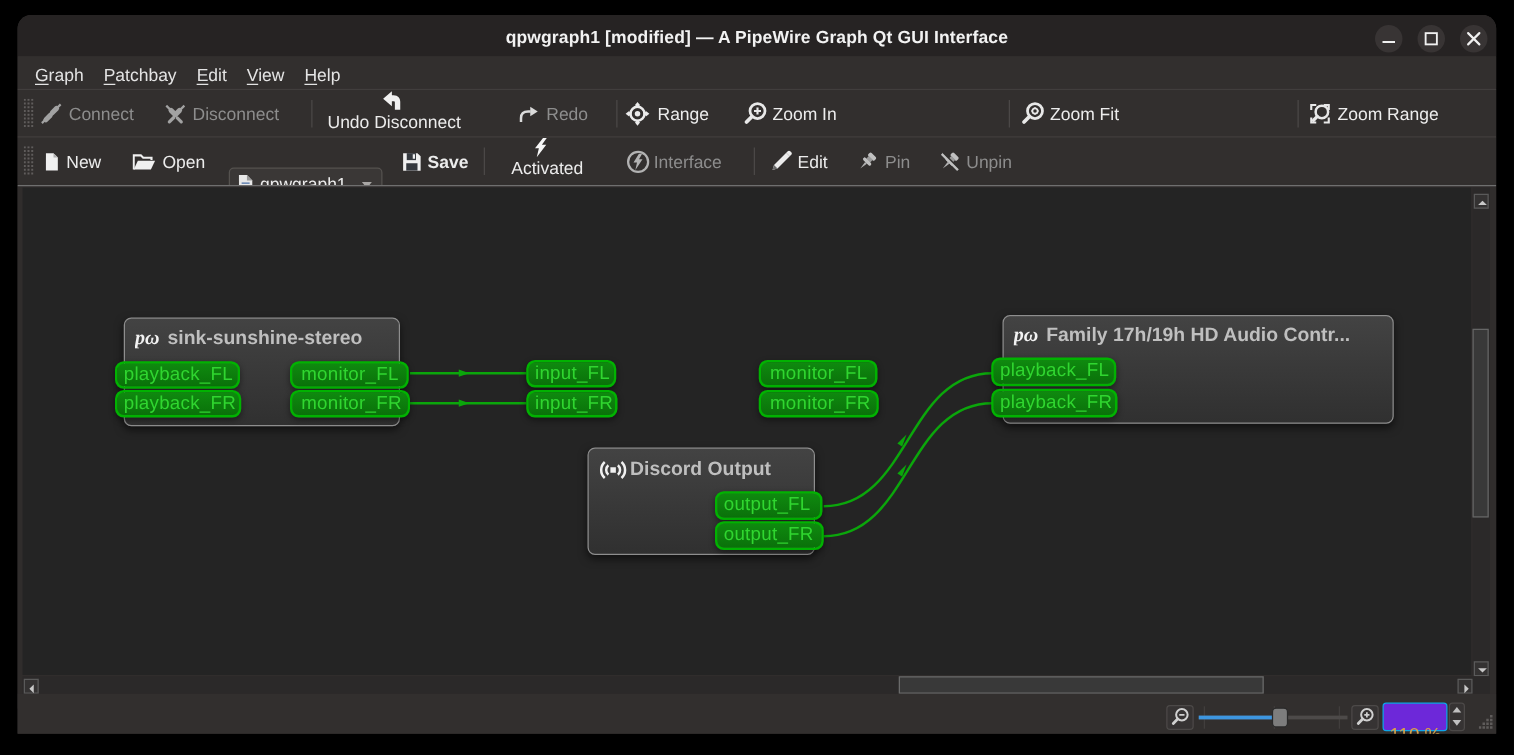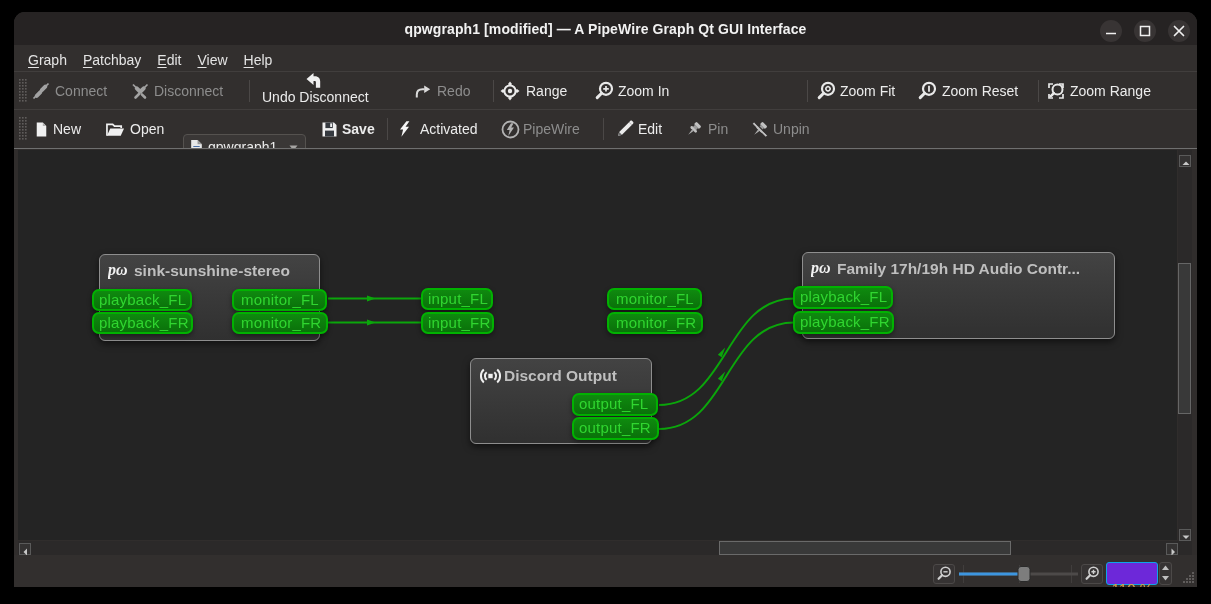--- a/index.html
+++ b/index.html
@@ -175,28 +175,20 @@
     <div class="tsep" style="left:793px;"></div>
     <div class="titem" style="left:801px;">
         <svg width="22" height="20" viewBox="0 0 22 20">
           <circle cx="13" cy="7.8" r="6" fill="none" stroke="#e8e8e8" stroke-width="2.2"></circle>
           <path d="M8.6 12.2 L4.2 16.6" stroke="#e8e8e8" stroke-width="3" stroke-linecap="round"></path>
           <circle cx="13" cy="7.8" r="2.1" fill="none" stroke="#e8e8e8" stroke-width="1.4"></circle>
           <path d="M13 4.8 L13 6 M13 9.6 L13 10.8 M10 7.8 L11.2 7.8 M14.8 7.8 L16 7.8" stroke="#e8e8e8" stroke-width="1.3"></path>
         </svg>
         <span style="margin-left:3px;">Zoom Fit</span>
       </div>
-    <div class="titem" style="left:902px;">
-        <svg width="22" height="20" viewBox="0 0 22 20">
-          <circle cx="13" cy="7.8" r="6" fill="none" stroke="#e8e8e8" stroke-width="2.2"></circle>
-          <path d="M8.6 12.2 L4.2 16.6" stroke="#e8e8e8" stroke-width="3" stroke-linecap="round"></path>
-          <path d="M13 4.8 L13 10.8" stroke="#e8e8e8" stroke-width="1.8"></path>
-        </svg>
-        <span style="margin-left:4px;">Zoom Reset</span>
-      </div>
     <div class="tsep" style="left:1024px;"></div>
     <div class="titem" style="left:1032px;">
         <svg width="22" height="20" viewBox="0 0 22 20">
           <g stroke="#e8e8e8" stroke-width="1.7" fill="none">
             <path d="M3 7 L3 3 L7 3 M13 3 L17 3 L17 7 M17 13 L17 17 L13 17 M7 17 L3 17 L3 13"></path>
           </g>
           <circle cx="11.5" cy="8.5" r="5" fill="none" stroke="#e8e8e8" stroke-width="2"></circle>
           <path d="M7.9 12.1 L4.8 15.2" stroke="#e8e8e8" stroke-width="2.6" stroke-linecap="round"></path>
         </svg>
         <span style="margin-left:2px;">Zoom Range</span>
@@ -259,32 +251,32 @@
     <div class="titem" style="left:308px;font-weight:bold;">
         <svg width="15" height="15" viewBox="0 0 15 15">
           <path d="M0.5 0.5 L12 0.5 L14.5 3 L14.5 14.5 L0.5 14.5 Z" fill="#f0f0f0"></path>
           <rect x="3.4" y="0.5" width="7.4" height="5.6" fill="#35393f"></rect>
           <rect x="8.2" y="1.4" width="1.8" height="3.6" fill="#f0f0f0"></rect>
           <rect x="3" y="8.6" width="9" height="5.9" fill="#35393f"></rect>
         </svg>
         <span style="margin-left:5px;">Save</span>
       </div>
     <div class="tsep" style="left:373px;"></div>
-    <div class="titem" style="left:385px;">
+    <div class="titem" style="left:385px;flex-direction:column;">
         <svg width="11" height="16" viewBox="0 0 11 16">
           <path d="M7.4 0.3 L1 8.6 L4.1 8.6 L2.4 15.7 L10 5.7 L6.5 5.7 L10.4 0.3 Z" fill="#f6f6f6"></path>
         </svg>
         <span style="margin-left:10px;">Activated</span>
       </div>
     <div class="titem dis" style="left:487px;">
         <svg width="19" height="19" viewBox="0 0 19 19">
           <circle cx="9.5" cy="9.5" r="8" fill="none" stroke="#b2b2b2" stroke-width="1.8"></circle>
           <path d="M10 3.2 L5.8 10 L8.6 10 L7.3 16 L13 7.4 L10.2 7.4 L12.6 3.2 Z" fill="#b2b2b2"></path>
         </svg>
-        <span style="margin-left:3px;">PipeWire</span>
+        <span style="margin-left:3px;">Interface</span>
       </div>
     <div class="tsep" style="left:589px;"></div>
     <div class="titem" style="left:601px;">
         <svg width="20" height="20" viewBox="0 0 20 20">
           <path d="M3 17 L4.2 13 L14 3.2 L16.8 6 L7 15.8 Z" fill="#ececec"></path>
           <path d="M14 3.2 L16.8 6 L18 4.8 C18.6 4.2 18.6 3.4 18 2.8 L17.2 2 C16.6 1.4 15.8 1.4 15.2 2 Z" fill="#ececec"></path>
           <path d="M3 17 L4.2 13 L7 15.8 Z" fill="#6a6a6a"></path>
         </svg>
         <span style="margin-left:3px;">Edit</span>
       </div>

